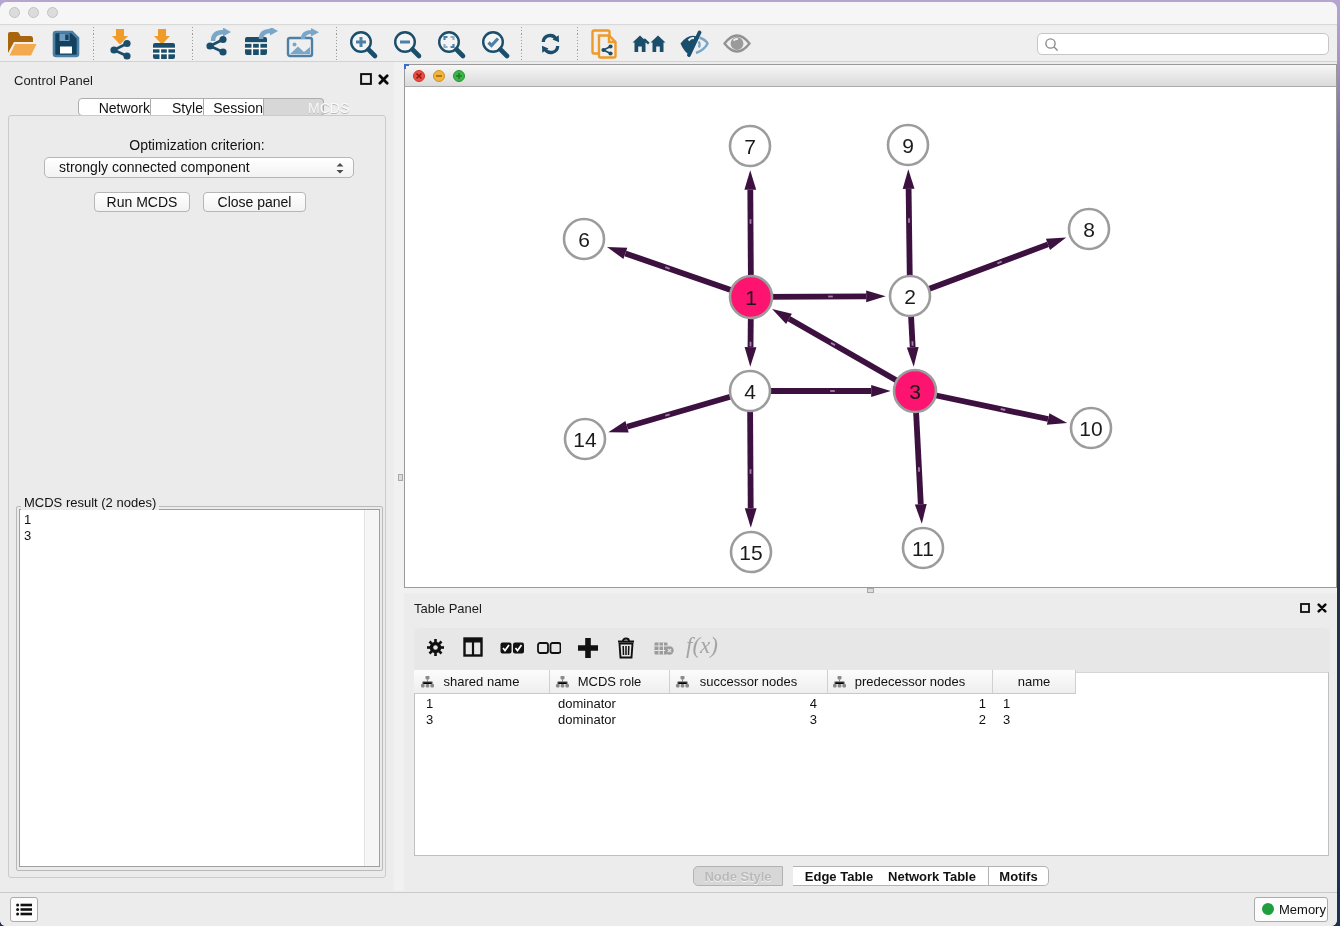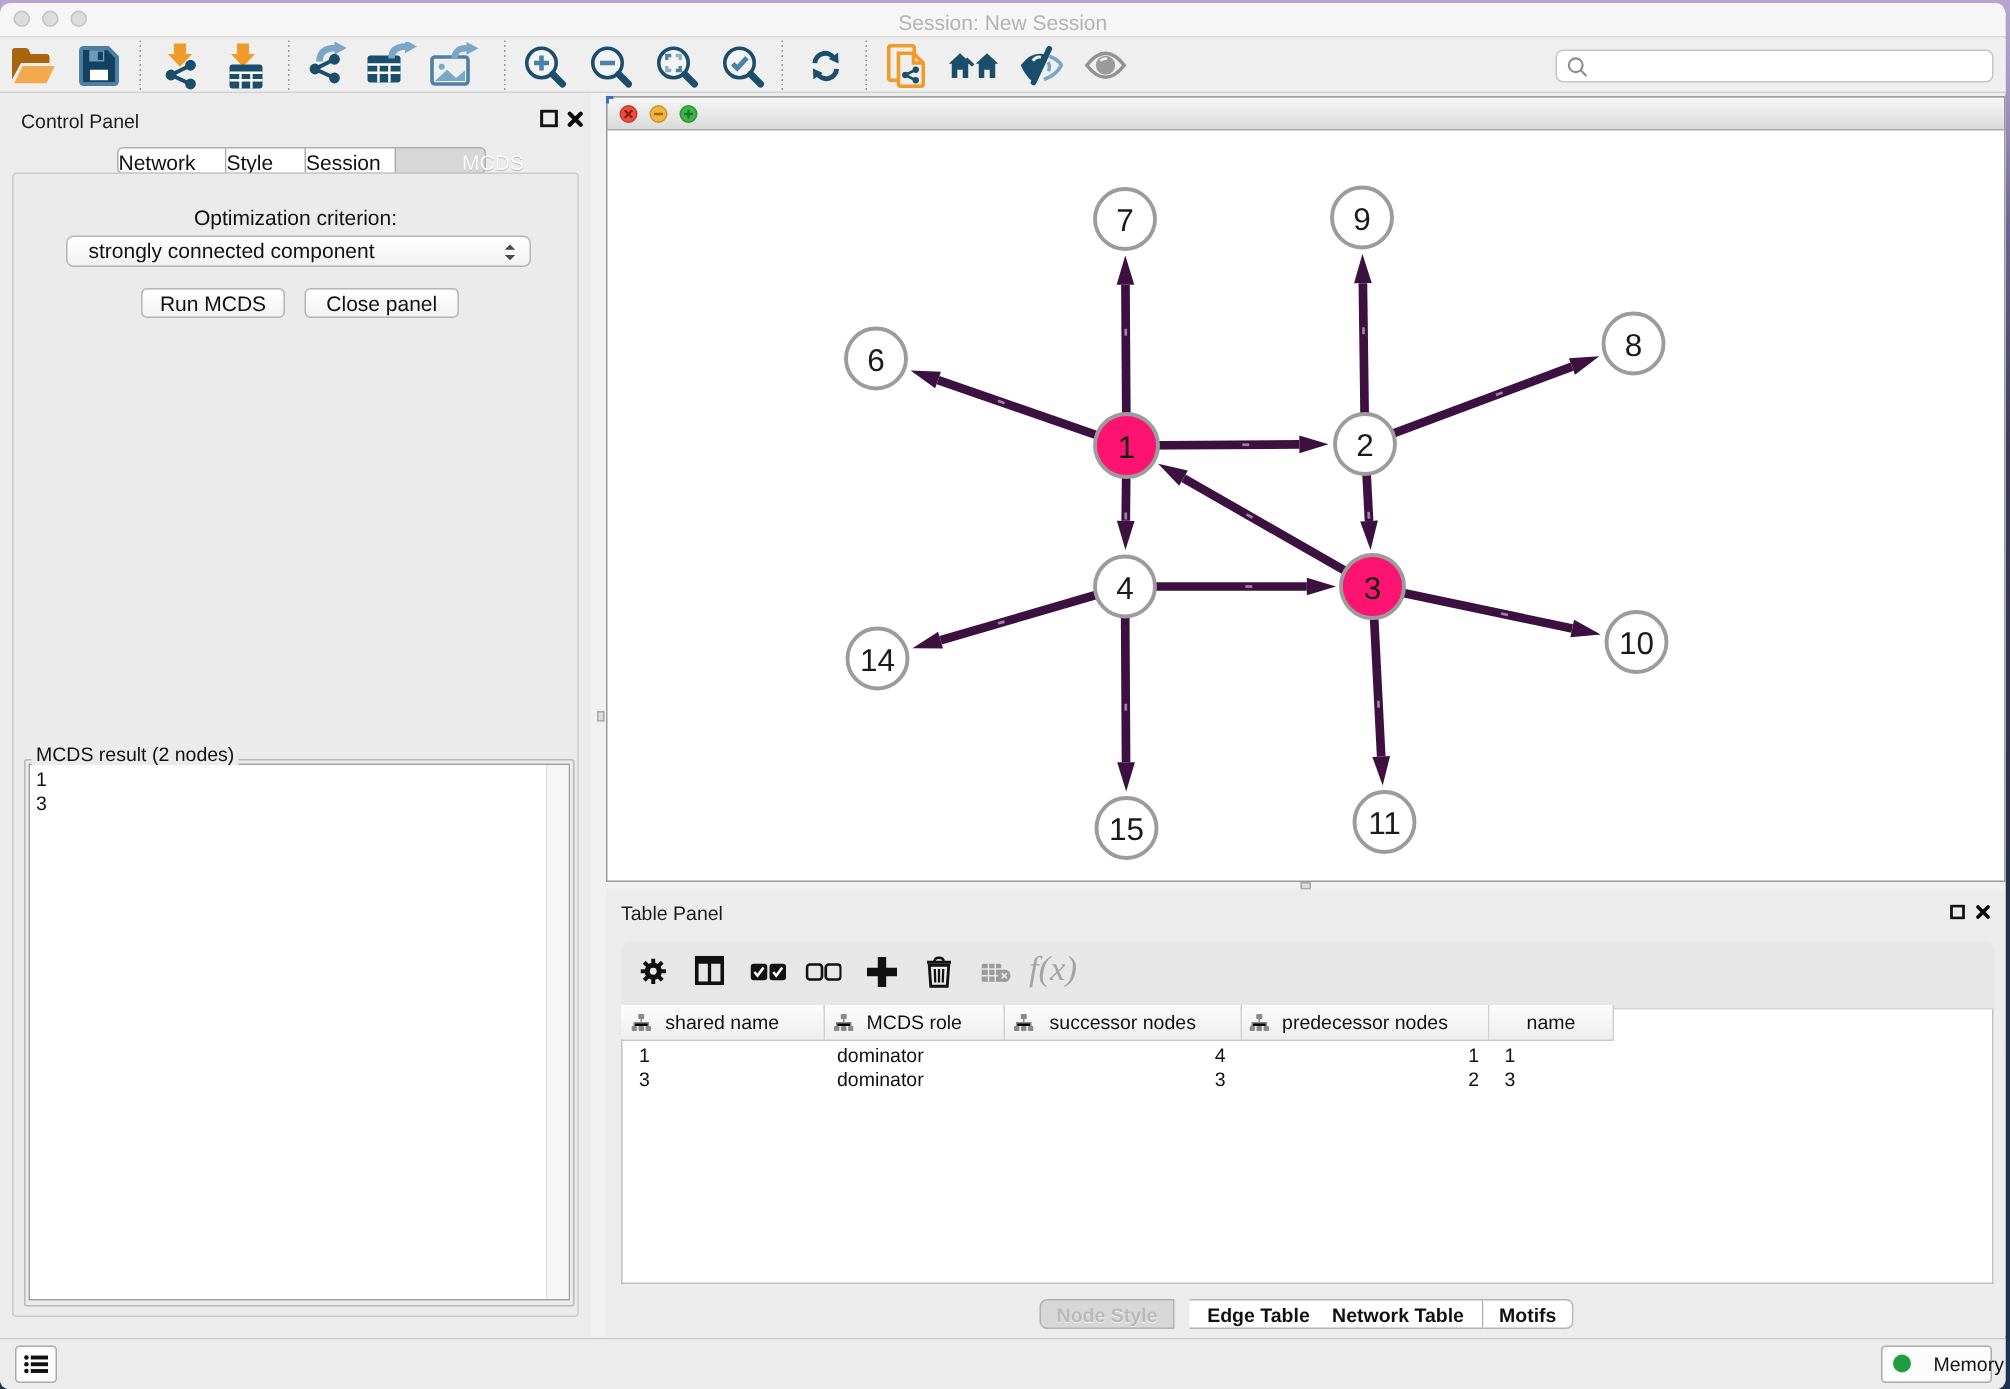--- a/index.html
+++ b/index.html
@@ -16,21 +16,21 @@
   #wtitle { left:0; top:7px; width:1337px; text-align:center; font-size:14px; color:#b3b3b3; }
   #toolbar { left:0; top:26px; width:1337px; height:36px; background:#efefef; border-bottom:1px solid #d2d2d2; }
   .sep { top:27px; width:1px; height:34px;
     background-image:repeating-linear-gradient(180deg,#9a9a9a 0 1.2px,transparent 1.2px 3.2px); }
   #search { left:1037px; top:33px; width:292px; height:22px; background:#fff;
     border:1px solid #c6c6c6; border-radius:5px; }
   
   #cpanel { left:0; top:62px; width:394px; height:829px; background:#ececec; }
   .paneltitle { font-size:13px; color:#1c1c1c; }
   .tab { top:98px; height:18px; background:#fff; border:1px solid #adadad; font-size:14px;
-    color:#111; text-align:left; line-height:18px; }
+    color:#111; text-align:right; line-height:18px; }
   #tabcontent { left:8px; top:115px; width:378px; height:763px; background:#ebebeb;
     border:1px solid #cbcbcb; border-radius:3px; }
   .btn { background:linear-gradient(#ffffff,#f2f2f2); border:1px solid #b6b6b6; border-radius:4px;
     font-size:14px; color:#111; text-align:center; line-height:18px; height:20px; }
   #mcdsbox { left:16px; top:506px; width:367px; height:365px; border:1px solid #b9b9b9; border-radius:2px; }
   #mcdslabel { left:21px; top:495px; background:#ebebeb; padding:0 3px; font-size:13px; color:#111; }
   #mcdstext { left:19px; top:509px; width:361px; height:358px; background:#fff; border:1px solid #9f9f9f;
     font-size:13px; color:#111; line-height:16px; padding:2px 0 0 4px; }
   #mcdsscroll { left:364px; top:510px; width:15px; height:356px; background:#f6f6f6; border-left:1px solid #e2e2e2; }
   
@@ -54,21 +54,20 @@
   .sbtn { top:897px; height:25px; background:#fcfcfc; border:1px solid #ababab; border-radius:3px; }
 </style>
 </head>
 <body>
 <div id="desk">
   <div id="app" class="abs"></div>
   <div id="titlebar" class="abs"></div>
   <div class="tl abs" style="left:9px;"></div>
   <div class="tl abs" style="left:28px;"></div>
   <div class="tl abs" style="left:47px;"></div>
-  <div id="wtitle" class="abs">Session: New Session</div>
   <div id="toolbar" class="abs"></div>
   <div id="search" class="abs"></div>
   <svg class="abs" style="left:1044px;top:37px" width="16" height="16" viewBox="0 0 16 16">
     <circle cx="6.5" cy="6.5" r="4.6" fill="none" stroke="#8c8c8c" stroke-width="1.4"></circle>
     <line x1="10" y1="10" x2="13.6" y2="13.6" stroke="#8c8c8c" stroke-width="1.4"></line>
   </svg>
 
   <div class="sep abs" style="left:93px"></div>
   <div class="sep abs" style="left:192px"></div>
   <div class="sep abs" style="left:336px"></div>
@@ -476,15 +475,15 @@
   <svg class="abs" style="left:16px;top:903px" width="16" height="13" viewBox="0 0 16 13">
     <g fill="#111">
         <circle cx="1.6" cy="2" r="1.5"></circle>
         <circle cx="1.6" cy="6.5" r="1.5"></circle>
         <circle cx="1.6" cy="11" r="1.5"></circle>
     <rect x="4.5" y="0.7" width="11.5" height="2.6"></rect>
         <rect x="4.5" y="5.2" width="11.5" height="2.6"></rect>
         <rect x="4.5" y="9.7" width="11.5" height="2.6"></rect>
       </g>
   </svg>
-  <div class="sbtn abs" style="left:1254px;width:74px;font-size:13px;color:#111;text-align:left;padding-left:34px;line-height:23px;">Memory</div>
+  <div class="sbtn abs" style="left:1254px;width:74px;font-size:13px;color:#111;text-align:left;padding-left:24px;line-height:23px;">Memory</div>
   <div class="abs" style="left:1262px;top:903px;width:12px;height:12px;border-radius:50%;background:#1e9e3e;"></div>
 </div>
 
 </body></html>

